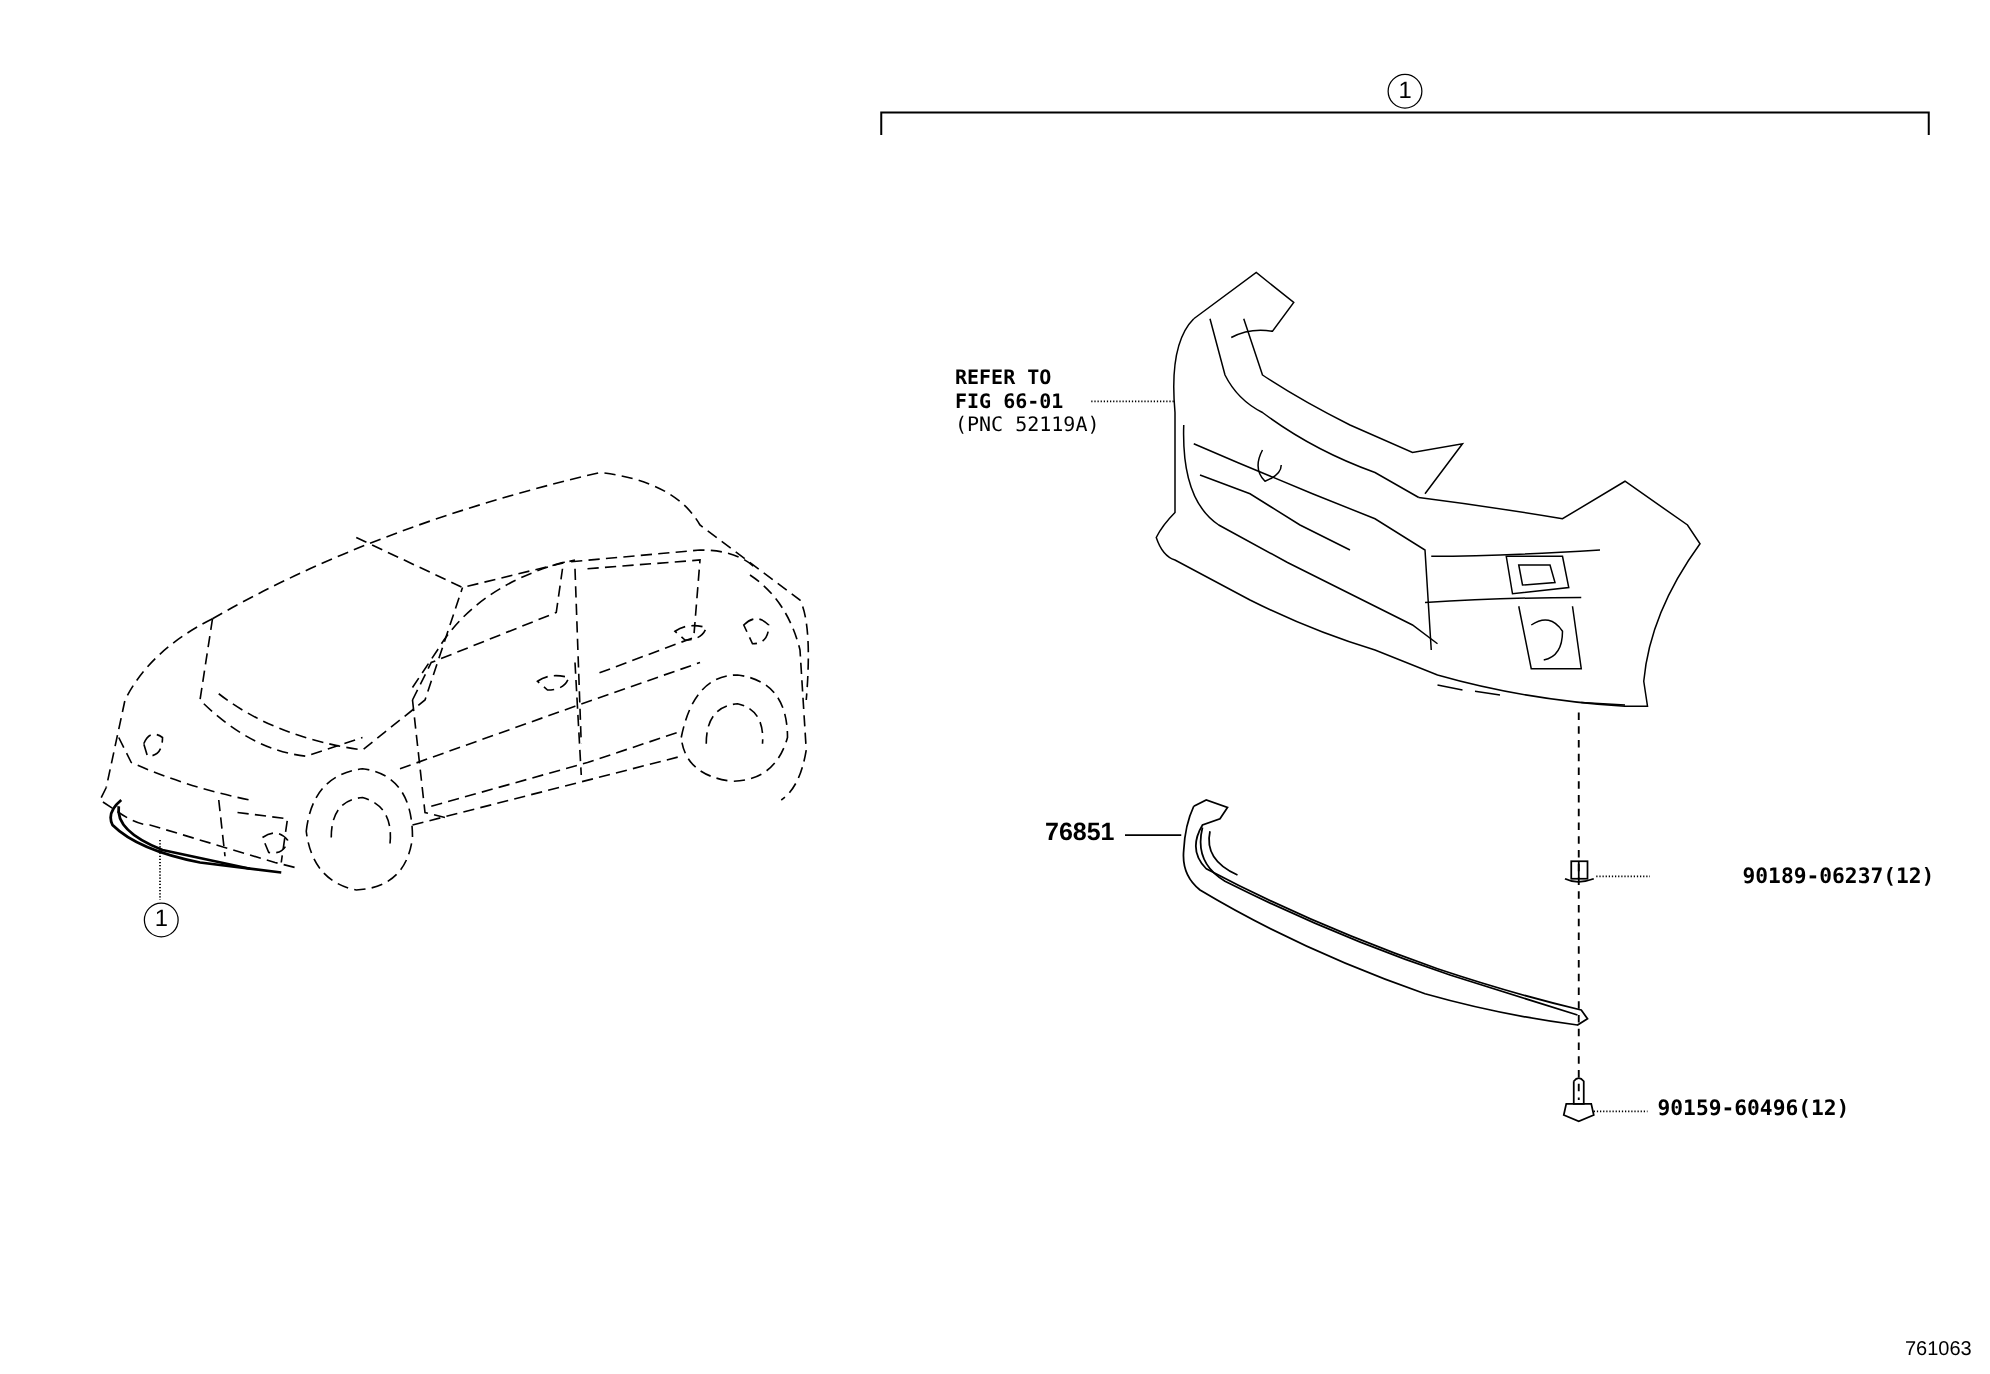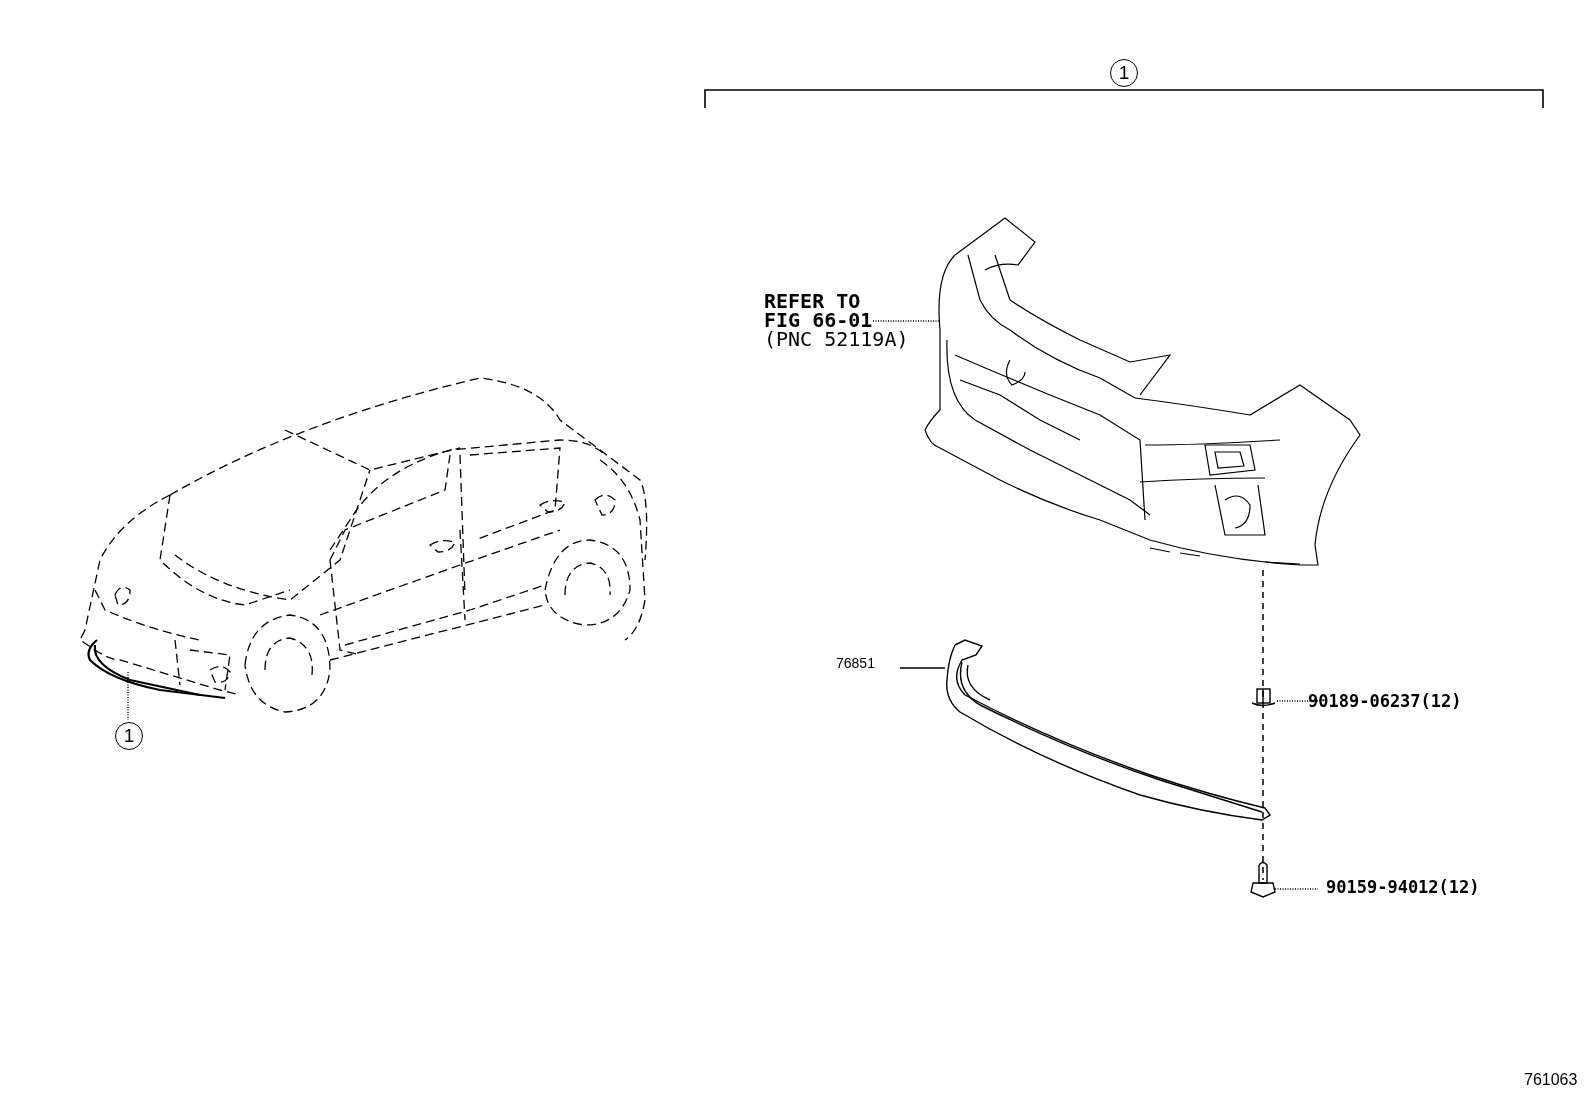--- a/index.html
+++ b/index.html
@@ -1,22 +1,22 @@
 <!DOCTYPE html>
 <html><head>
 <meta charset="utf-8">
 <style>
   html, body { margin: 0; padding: 0; background: #ffffff; }
   body { width: 1592px; height: 1099px; position: relative; overflow: hidden; font-family: "DejaVu Sans Mono", monospace; color: #000; }
   .layer { position: absolute; left: 0; top: 0; width: 1592px; height: 1099px; }
   .lbl { position: absolute; font-family: "DejaVu Sans Mono", monospace; font-weight: bold; color: #000; white-space: nowrap; }
-  .ref { font-size: 20px; line-height: 19px; font-weight: normal; }
+  .ref { font-size: 16px; line-height: 19px; font-weight: normal; }
   .ref .b { font-weight: bold; }
   .pn { font-size: 17px; font-weight: bold; }
-  .pn-big { font-size: 14px; font-weight: normal; font-family: "Liberation Sans", sans-serif; }
+  .pn-big { font-size: 20px; font-weight: bold; font-family: "Liberation Sans", sans-serif; }
   .circ { position: absolute; width: 26px; height: 26px; border: 1.6px solid #000; border-radius: 50%; text-align: center; line-height: 26px; font-size: 19px; font-family: "Liberation Sans", sans-serif; }
   .figno { font-size: 16px; font-weight: normal; font-family: Liberation Sans, sans-serif; }
 </style>
 </head>
 <body>
 
 <svg class="layer" viewBox="0 0 1592 1099" xmlns="http://www.w3.org/2000/svg" fill="none" stroke="#000" stroke-width="1.3">
 
   <g>
     <path d="M705 108 V90 H1543 V108" stroke-width="1.6"></path>
@@ -115,16 +115,16 @@
 <div class="circ" style="left:1110px;top:59px;">1</div>
 <div class="circ" style="left:115px;top:722px;">1</div>
 
 <div class="lbl ref" style="left:764px;top:292px;">
   <div class="b">REFER TO</div>
   <div class="b">FIG 66-01</div>
   <div>(PNC 52119A)</div>
 </div>
 
 <div class="lbl pn-big" style="left:836px;top:655px;">76851</div>
-<div class="lbl pn" style="left:1308px;top:691px;">90189-06237(12)</div>
-<div class="lbl pn" style="left:1326px;top:877px;">90159-94012(12)</div>
+<div class="lbl pn" style="left:1394px;top:691px;">90189-06237(12)</div>
+<div class="lbl pn" style="left:1326px;top:877px;">90159-60496(12)</div>
 
 <div class="lbl figno" style="left:1524px;top:1071px;">761063</div>
 
 </body></html>

